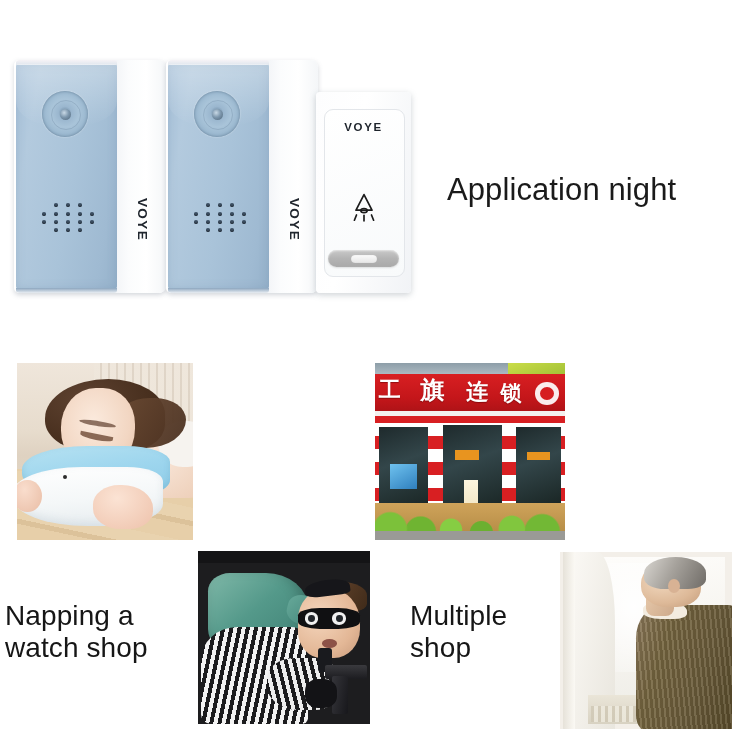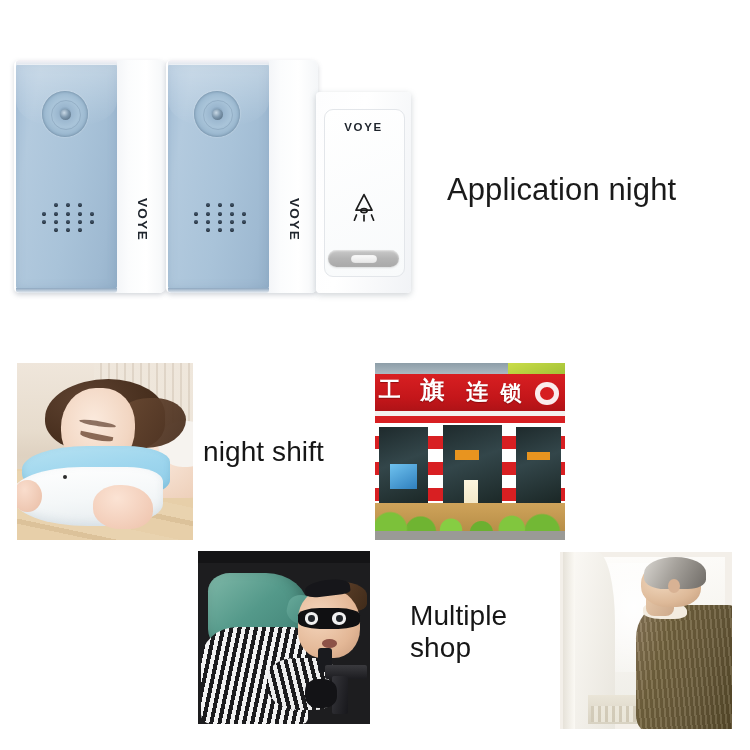--- a/index.html
+++ b/index.html
@@ -475,21 +475,20 @@
     <div class="sleep-face"></div>
     <div class="sleep-brow"></div>
     <div class="sleep-eye"></div>
     <div class="sleep-lip"></div>
     <div class="sleep-pillow-b"></div>
     <div class="sleep-pillow-w"></div>
     <div class="sleep-pillow-tag"></div>
     <div class="sleep-hand"></div>
     <div class="sleep-hand2"></div>
   </div>
-  <div class="caption" style="left:203px; top:436px;">night shift</div>
 
   <div class="photo scene-shop">
     <div class="shop-sky"></div>
     <div class="shop-green"></div>
     <div class="shop-greyband"></div>
     <div class="shop-banner"></div>
     <div class="ch" style="left:2%;  top:7%;  font-size:22px;">工</div>
     <div class="ch" style="left:24%; top:6%;  font-size:24px;">旗</div>
     <div class="ch" style="left:48%; top:8%;  font-size:22px;">连</div>
     <div class="ch" style="left:66%; top:9%;  font-size:21px;">锁</div>
@@ -519,20 +518,22 @@
     <div class="thief-mask"></div>
     <div class="thief-eye l"></div>
     <div class="thief-eye r"></div>
     <div class="thief-mouth"></div>
     <div class="thief-arm"></div>
     <div class="thief-radio"></div>
     <div class="thief-gun"></div>
     <div class="thief-gun2"></div>
     <div class="thief-glove"></div>
   </div>
+  <div class="caption" style="left:5px; top:600px;">Napping a
+watch shop</div>
 
   <div class="photo scene-oldman">
     <div class="om-bg"></div>
     <div class="om-window"></div>
     <div class="om-glow"></div>
     <div class="om-arch"></div>
     <div class="om-arch-edge"></div>
     <div class="om-sill"></div>
     <div class="om-sill-lines"></div>
     <div class="om-body"></div>

